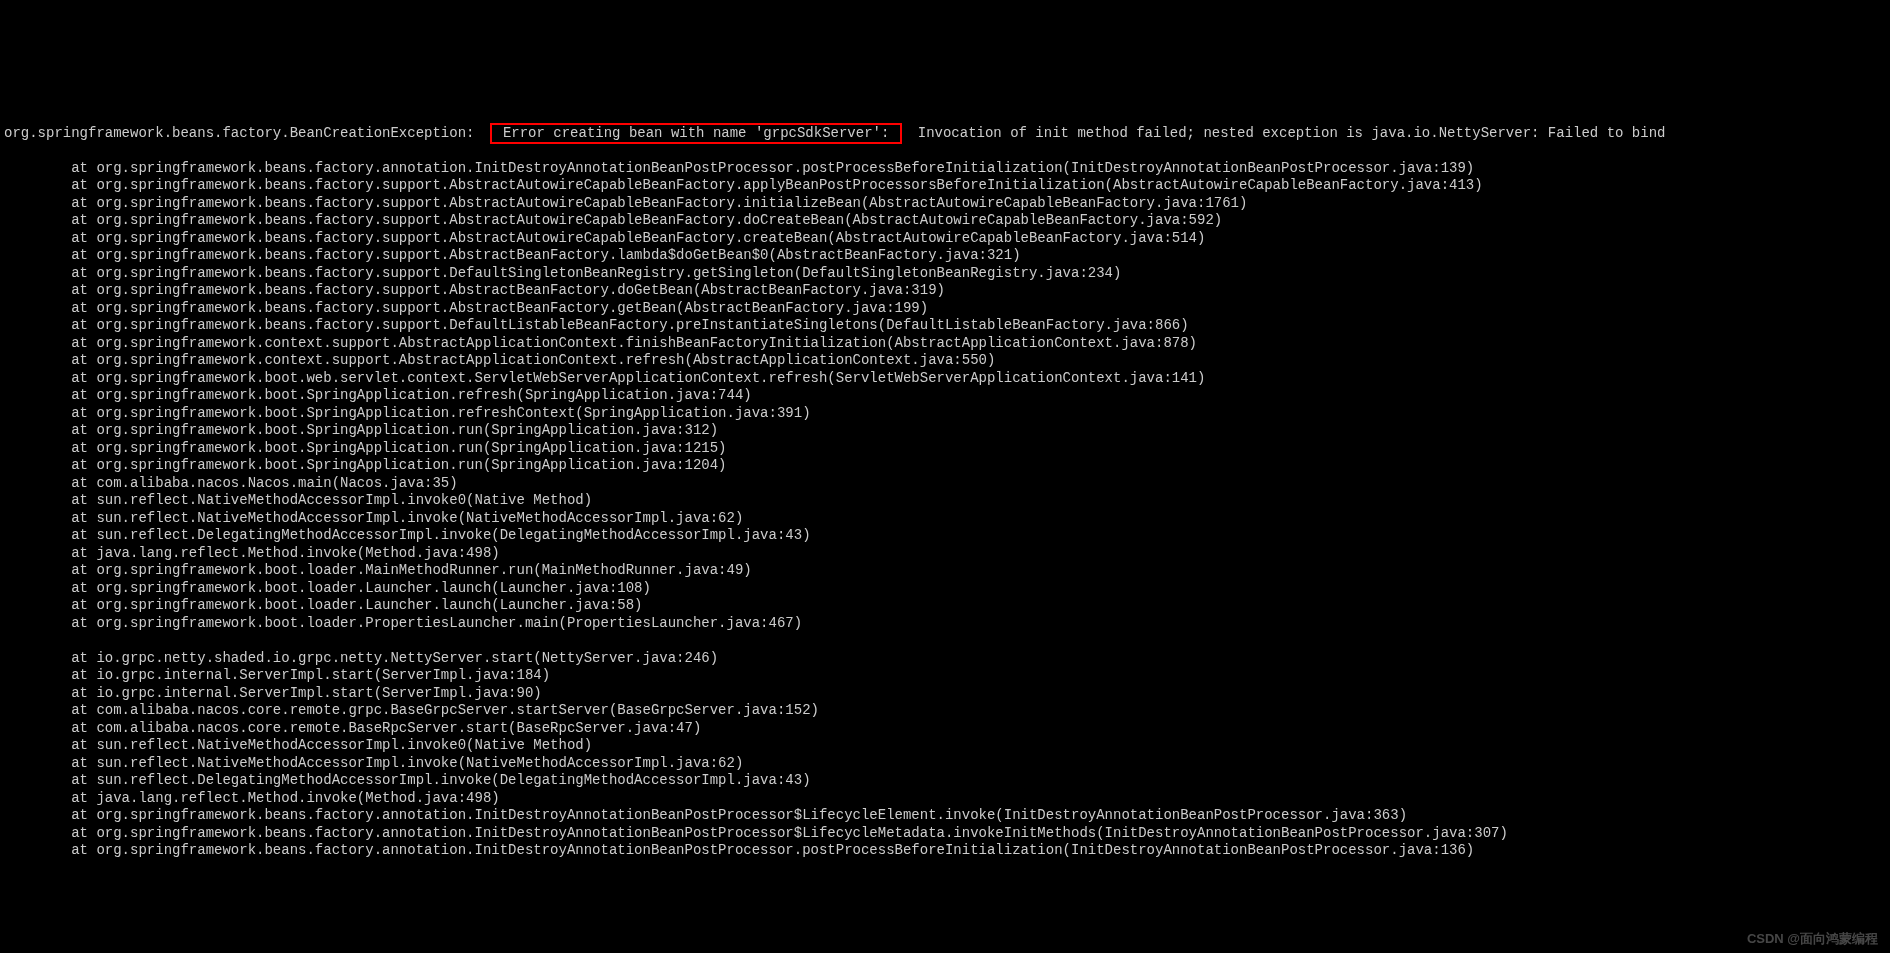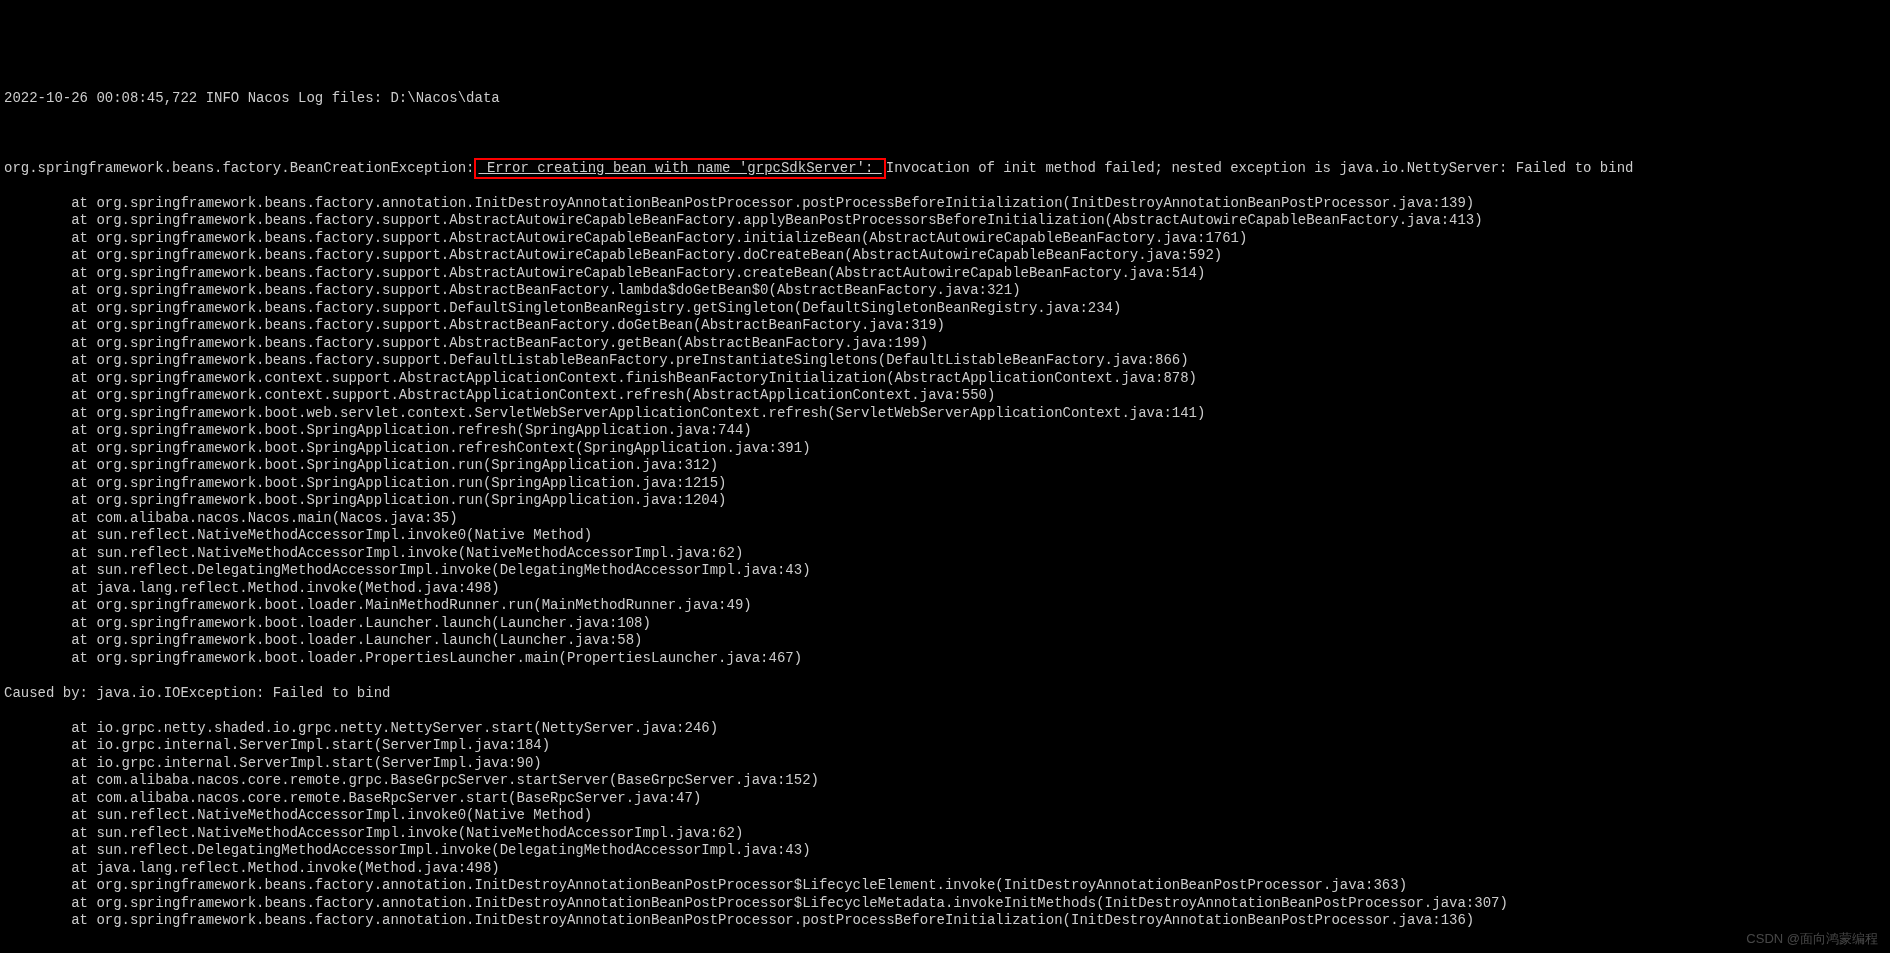--- a/index.html
+++ b/index.html
@@ -14,43 +14,41 @@
     overflow: hidden;
     width: 1890px;
     height: 953px;
     position: relative;
   }
   .line { white-space: pre; }
   .highlight-box {
     border: 2px solid #ff0000;
     display: inline-block;
     padding: 0 2px;
-    margin: -2px 0;
-    text-decoration: underline;
+    margin: -2px 16px;
   }
   .watermark {
     position: absolute;
     right: 12px;
     bottom: 6px;
     color: rgba(200,200,200,0.35);
     font-family: sans-serif;
     font-size: 13px;
+    font-weight: bold;
   }
 </style>
 </head>
 <body>
 
 
 
 <div>
-<div class="line">2022-10-26 00:08:45,722 INFO Nacos Log files: D:\Nacos\data</div>
 <div class="line"></div>
 <div class="line"></div>
 <div class="line"><span>org.springframework.beans.factory.BeanCreationException:</span><span class="highlight-box"> Error creating bean with name 'grpcSdkServer': </span><span>Invocation of init method failed; nested exception is java.io.NettyServer: Failed to bind</span></div>
 <div id="stack1"><div class="line">        at org.springframework.beans.factory.annotation.InitDestroyAnnotationBeanPostProcessor.postProcessBeforeInitialization(InitDestroyAnnotationBeanPostProcessor.java:139)</div><div class="line">        at org.springframework.beans.factory.support.AbstractAutowireCapableBeanFactory.applyBeanPostProcessorsBeforeInitialization(AbstractAutowireCapableBeanFactory.java:413)</div><div class="line">        at org.springframework.beans.factory.support.AbstractAutowireCapableBeanFactory.initializeBean(AbstractAutowireCapableBeanFactory.java:1761)</div><div class="line">        at org.springframework.beans.factory.support.AbstractAutowireCapableBeanFactory.doCreateBean(AbstractAutowireCapableBeanFactory.java:592)</div><div class="line">        at org.springframework.beans.factory.support.AbstractAutowireCapableBeanFactory.createBean(AbstractAutowireCapableBeanFactory.java:514)</div><div class="line">        at org.springframework.beans.factory.support.AbstractBeanFactory.lambda$doGetBean$0(AbstractBeanFactory.java:321)</div><div class="line">        at org.springframework.beans.factory.support.DefaultSingletonBeanRegistry.getSingleton(DefaultSingletonBeanRegistry.java:234)</div><div class="line">        at org.springframework.beans.factory.support.AbstractBeanFactory.doGetBean(AbstractBeanFactory.java:319)</div><div class="line">        at org.springframework.beans.factory.support.AbstractBeanFactory.getBean(AbstractBeanFactory.java:199)</div><div class="line">        at org.springframework.beans.factory.support.DefaultListableBeanFactory.preInstantiateSingletons(DefaultListableBeanFactory.java:866)</div><div class="line">        at org.springframework.context.support.AbstractApplicationContext.finishBeanFactoryInitialization(AbstractApplicationContext.java:878)</div><div class="line">        at org.springframework.context.support.AbstractApplicationContext.refresh(AbstractApplicationContext.java:550)</div><div class="line">        at org.springframework.boot.web.servlet.context.ServletWebServerApplicationContext.refresh(ServletWebServerApplicationContext.java:141)</div><div class="line">        at org.springframework.boot.SpringApplication.refresh(SpringApplication.java:744)</div><div class="line">        at org.springframework.boot.SpringApplication.refreshContext(SpringApplication.java:391)</div><div class="line">        at org.springframework.boot.SpringApplication.run(SpringApplication.java:312)</div><div class="line">        at org.springframework.boot.SpringApplication.run(SpringApplication.java:1215)</div><div class="line">        at org.springframework.boot.SpringApplication.run(SpringApplication.java:1204)</div><div class="line">        at com.alibaba.nacos.Nacos.main(Nacos.java:35)</div><div class="line">        at sun.reflect.NativeMethodAccessorImpl.invoke0(Native Method)</div><div class="line">        at sun.reflect.NativeMethodAccessorImpl.invoke(NativeMethodAccessorImpl.java:62)</div><div class="line">        at sun.reflect.DelegatingMethodAccessorImpl.invoke(DelegatingMethodAccessorImpl.java:43)</div><div class="line">        at java.lang.reflect.Method.invoke(Method.java:498)</div><div class="line">        at org.springframework.boot.loader.MainMethodRunner.run(MainMethodRunner.java:49)</div><div class="line">        at org.springframework.boot.loader.Launcher.launch(Launcher.java:108)</div><div class="line">        at org.springframework.boot.loader.Launcher.launch(Launcher.java:58)</div><div class="line">        at org.springframework.boot.loader.PropertiesLauncher.main(PropertiesLauncher.java:467)</div></div>
-<div class="line">Caused by: java.io.IOException: Failed to bind</div>
 <div id="stack2"><div class="line">        at io.grpc.netty.shaded.io.grpc.netty.NettyServer.start(NettyServer.java:246)</div><div class="line">        at io.grpc.internal.ServerImpl.start(ServerImpl.java:184)</div><div class="line">        at io.grpc.internal.ServerImpl.start(ServerImpl.java:90)</div><div class="line">        at com.alibaba.nacos.core.remote.grpc.BaseGrpcServer.startServer(BaseGrpcServer.java:152)</div><div class="line">        at com.alibaba.nacos.core.remote.BaseRpcServer.start(BaseRpcServer.java:47)</div><div class="line">        at sun.reflect.NativeMethodAccessorImpl.invoke0(Native Method)</div><div class="line">        at sun.reflect.NativeMethodAccessorImpl.invoke(NativeMethodAccessorImpl.java:62)</div><div class="line">        at sun.reflect.DelegatingMethodAccessorImpl.invoke(DelegatingMethodAccessorImpl.java:43)</div><div class="line">        at java.lang.reflect.Method.invoke(Method.java:498)</div><div class="line">        at org.springframework.beans.factory.annotation.InitDestroyAnnotationBeanPostProcessor$LifecycleElement.invoke(InitDestroyAnnotationBeanPostProcessor.java:363)</div><div class="line">        at org.springframework.beans.factory.annotation.InitDestroyAnnotationBeanPostProcessor$LifecycleMetadata.invokeInitMethods(InitDestroyAnnotationBeanPostProcessor.java:307)</div><div class="line">        at org.springframework.beans.factory.annotation.InitDestroyAnnotationBeanPostProcessor.postProcessBeforeInitialization(InitDestroyAnnotationBeanPostProcessor.java:136)</div></div>
 </div>
 
 <div class="watermark">CSDN @面向鸿蒙编程</div>
 
 
 
 
 </body></html>

